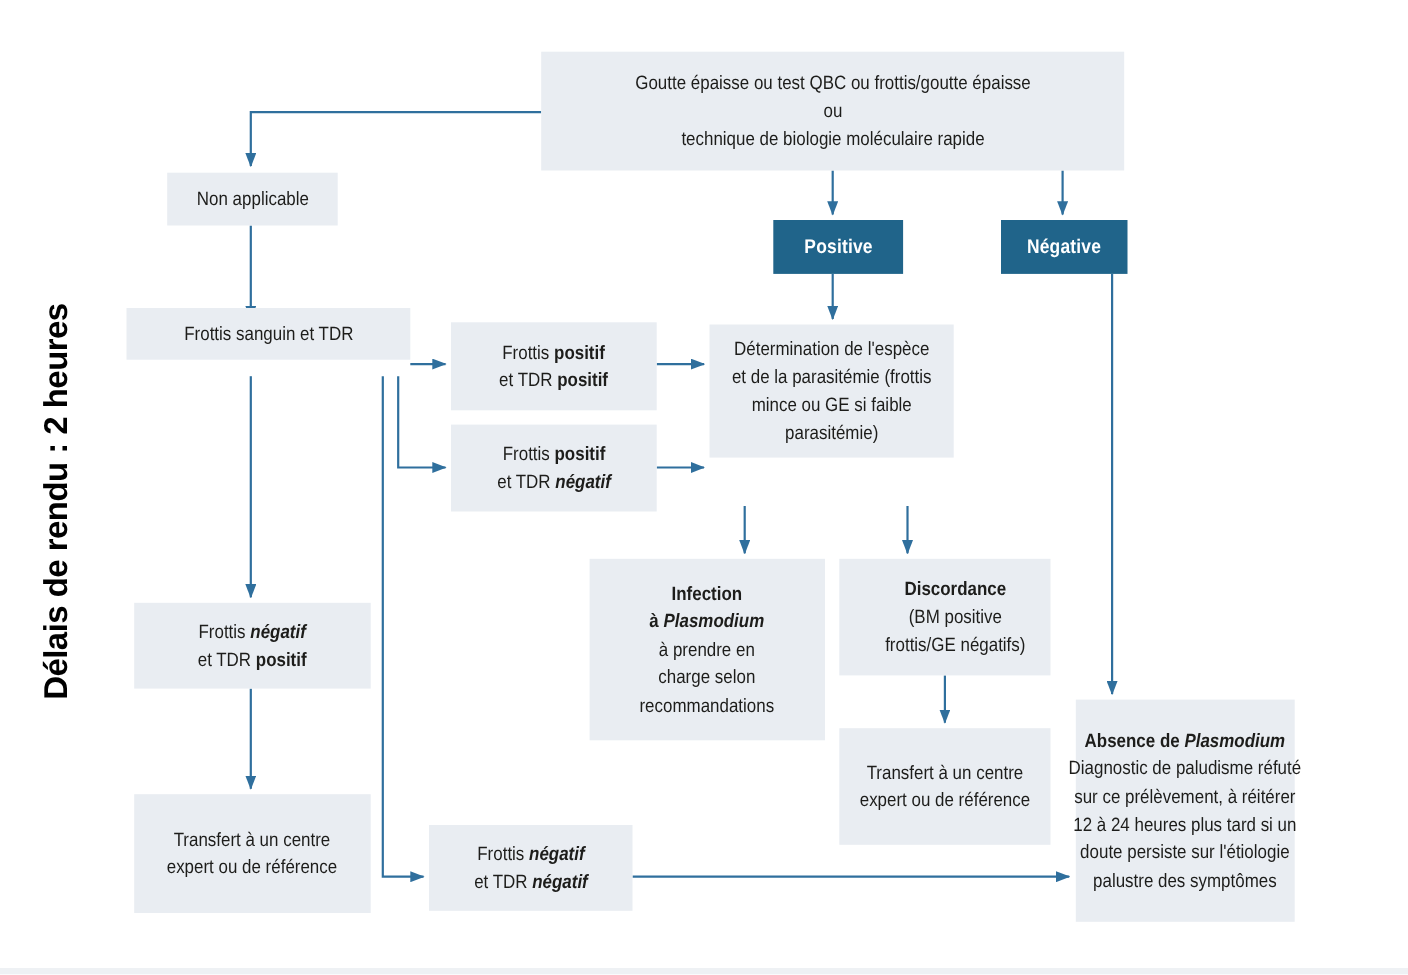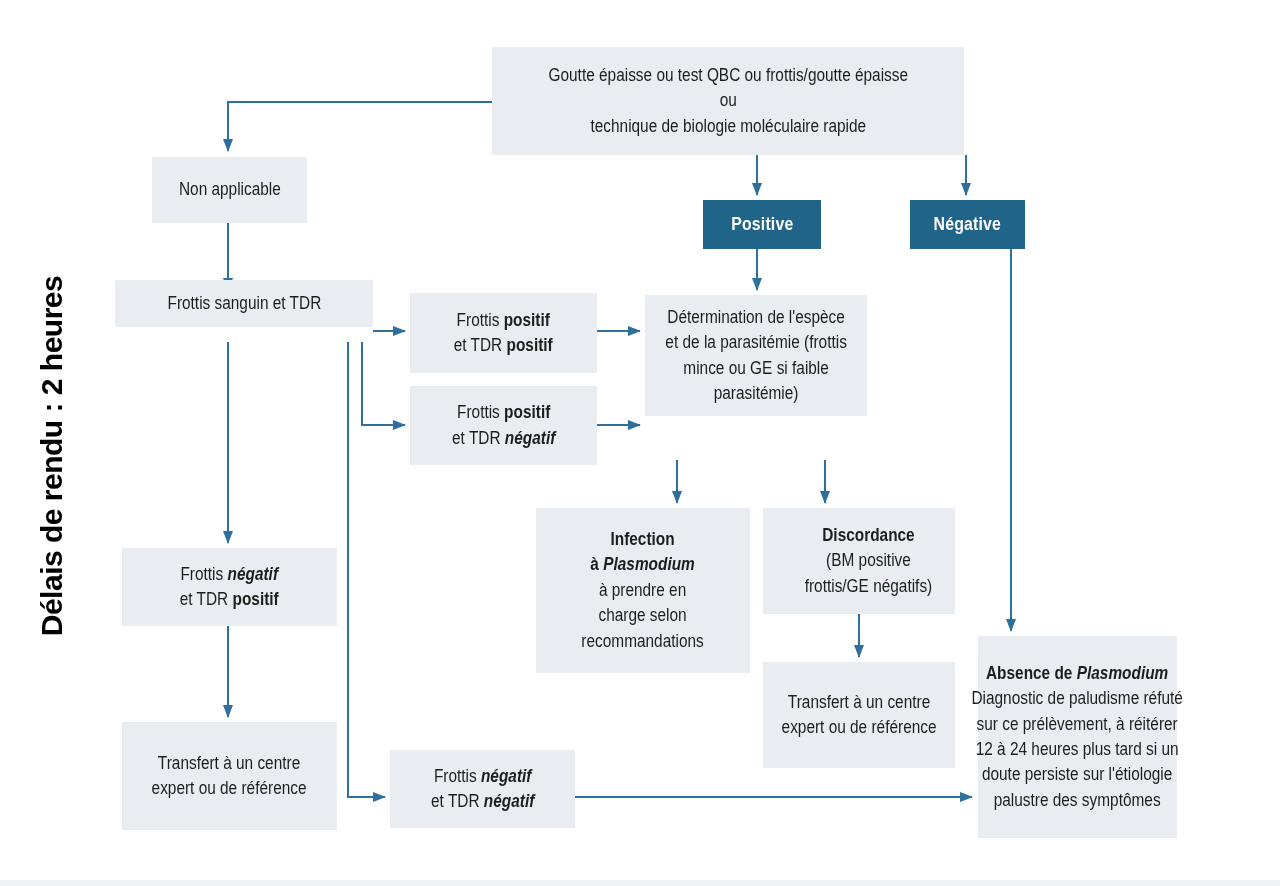--- a/index.html
+++ b/index.html
@@ -69,29 +69,29 @@
     <path class="conn" marker-end="url(#ah)" d="M677,460 V503"></path>
     <path class="conn" marker-end="url(#ah)" d="M825,460 V503"></path>
     <path class="conn" marker-end="url(#ah)" d="M859,614 V657"></path>
     <path class="conn" marker-end="url(#ah)" d="M575,797 H972"></path>
   </svg>
 
   <div class="vlabel">
     <span class="inner">Délais de rendu : 2 heures</span>
   </div>
 
-  <div class="node" style="left:492px;top:47px;width:472px;height:108px;">
+  <div class="node" style="left:492px;top:47px;width:530px;height:108px;">
     <div class="txt">
       <div class="ln">Goutte épaisse ou test QBC ou frottis/goutte épaisse</div>
       <div class="ln">ou</div>
       <div class="ln">technique de biologie moléculaire rapide</div>
     </div>
   </div>
 
-  <div class="node" style="left:152px;top:157px;width:155px;height:66px;align-items:center;">
+  <div class="node" style="left:152px;top:157px;width:155px;height:48px;align-items:center;">
     <div class="txt">
       <div class="ln">Non applicable</div>
     </div>
   </div>
 
   <div class="badge" style="left:703px;top:200px;width:118px;height:49px;">
     <div class="txt">
       <div class="ln">Positive</div>
     </div>
   </div>

